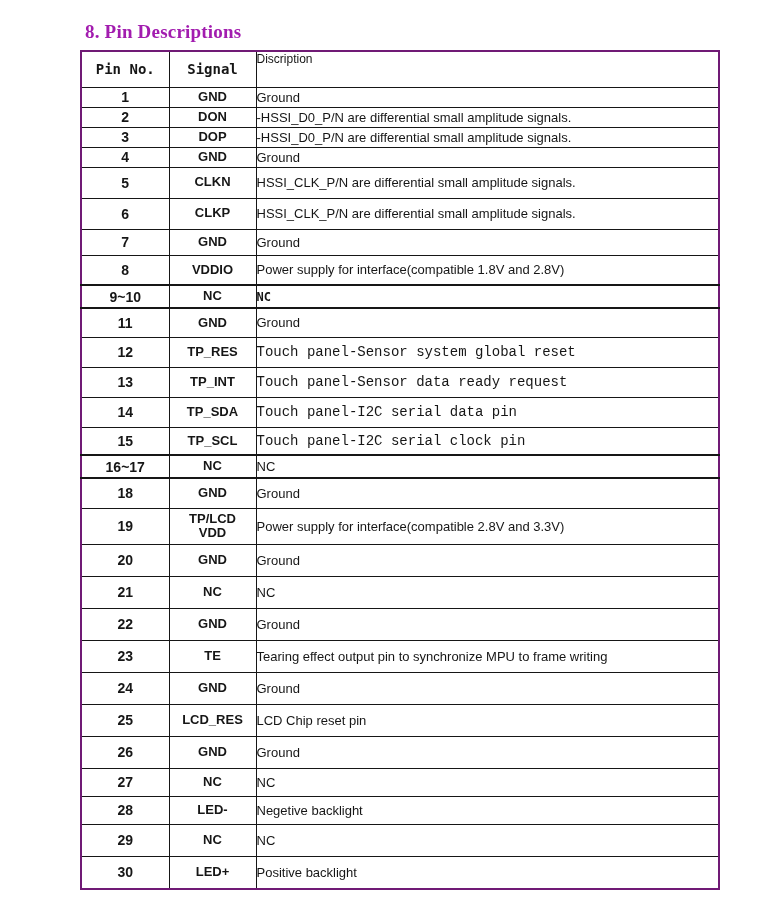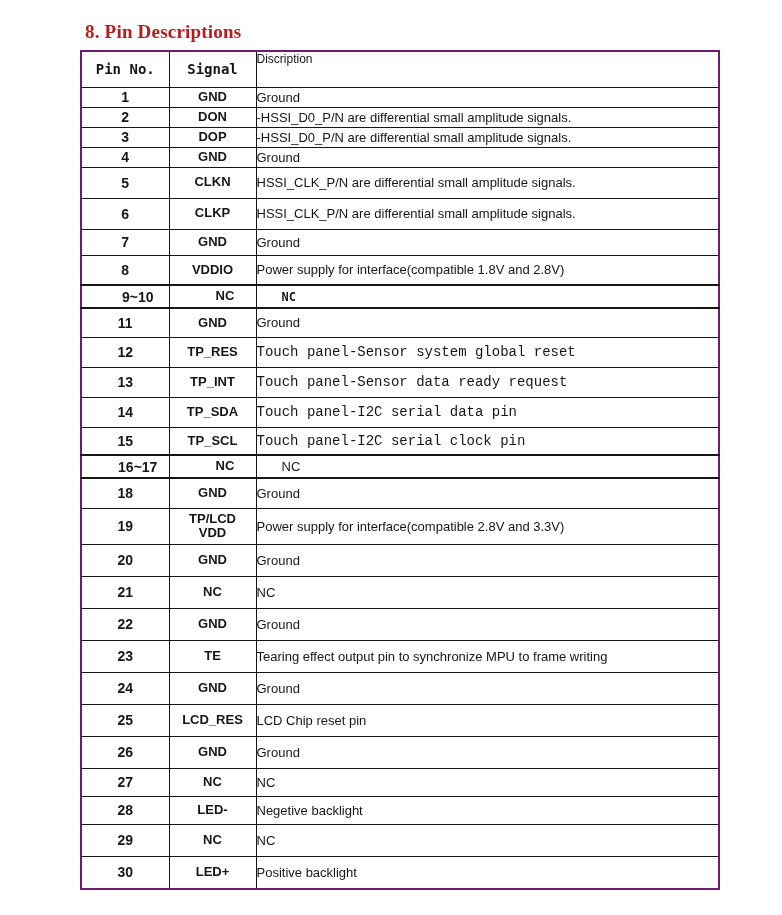--- a/index.html
+++ b/index.html
@@ -13,21 +13,21 @@
     overflow: hidden;
     font-family: "Liberation Sans", sans-serif;
     color: #161616;
   }
   .doc-title {
     font-family: "Liberation Serif", serif;
     font-weight: bold;
     font-size: 19px;
     letter-spacing: 0.2px;
     margin: 21px 0 7px 85px;
-    color: #b91c1c;
+    color: #a21caf;
   }
   table.pin-table {
     border-collapse: collapse;
     table-layout: fixed;
     margin-left: 80px;
     width: 638px;
     border: 2px solid #701a75;
   }
   .pin-table th, .pin-table td {
     border: 1px solid #161616;
@@ -79,21 +79,20 @@
     font-size: 14px;
   }
   .desc-mono {
     font-family: "DejaVu Sans Mono", monospace;
     font-weight: bold;
     font-size: 12px;
   }
   tr.row-compact td {
     border-top-width: 2px;
     border-bottom-width: 2px;
-    padding-left: 25px;
   }
 </style>
 </head>
 <body>
 
 <h1 class="doc-title">8. Pin Descriptions</h1>
 
 <table class="pin-table">
   <colgroup>
     <col style="width:88px">

